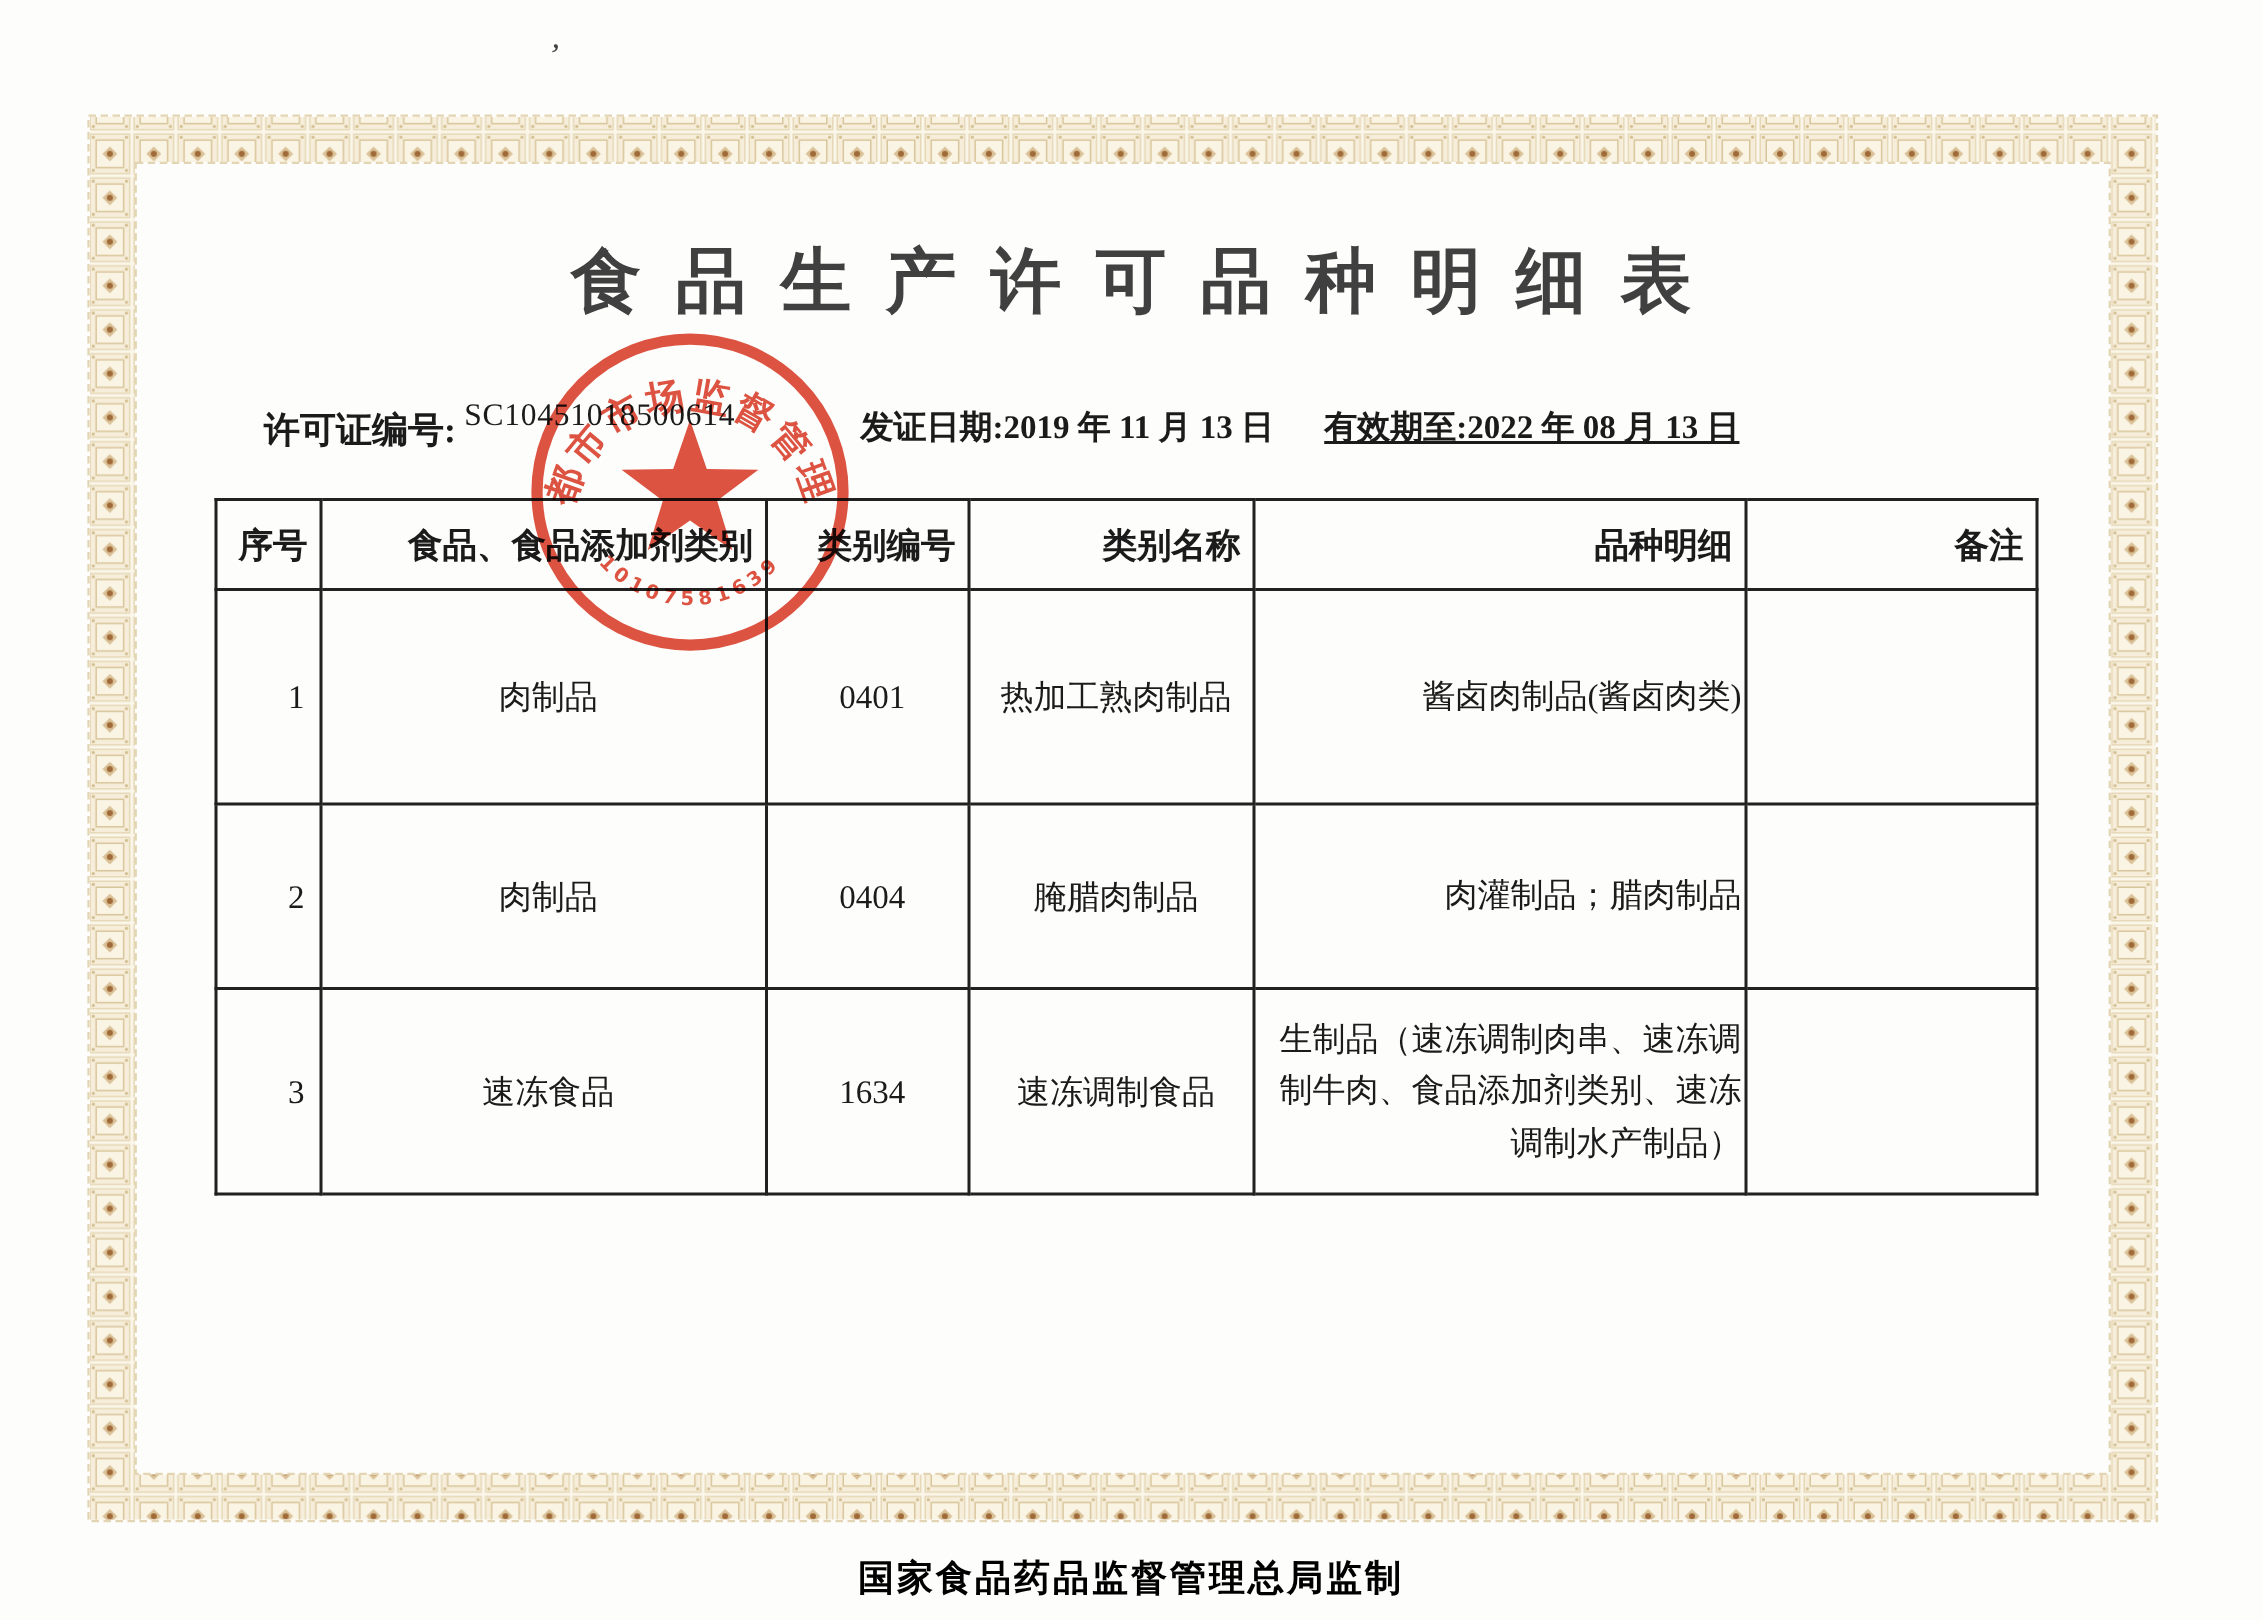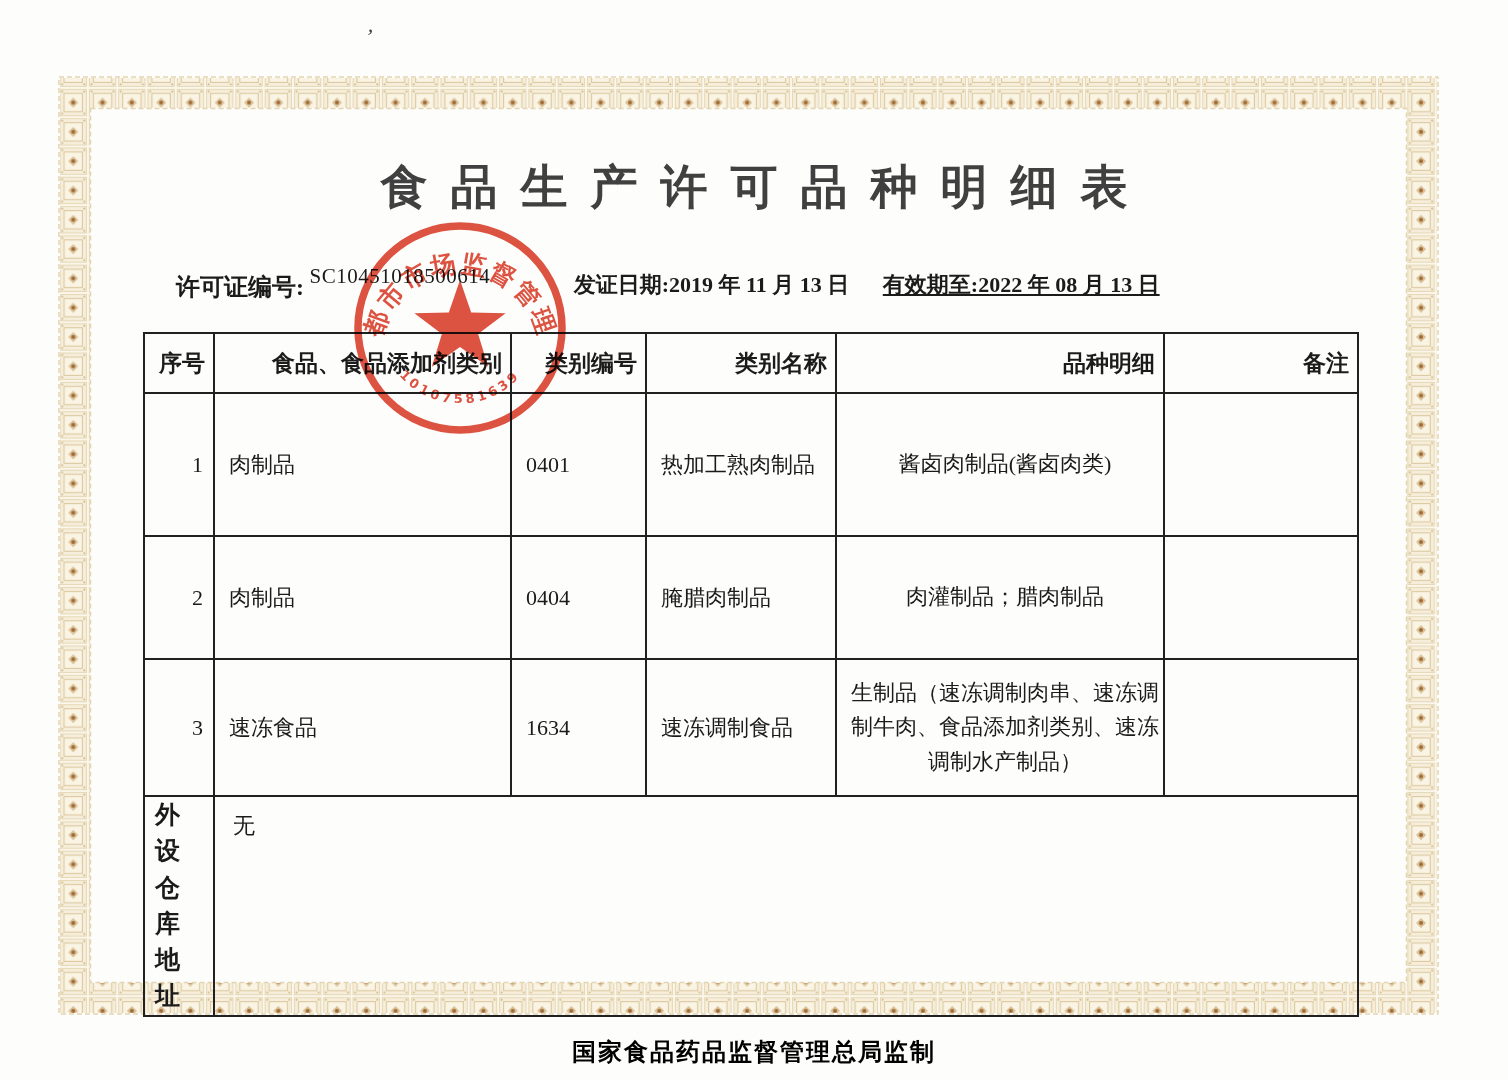--- a/index.html
+++ b/index.html
@@ -29,22 +29,22 @@
   .license-table th,.license-table td{
     border:2px solid #212121;padding:0 8px;overflow:hidden;
   }
   .license-table th{font-weight:bold;font-size:23px;text-align:right;}
   tr.hrow{height:60px;}
   tr.r1{height:143px;}
   tr.r2{height:123px;}
   tr.r3{height:137px;}
   tr.wrow{height:127px;}
   td.cell-num{text-align:right;padding-right:10px;}
-  td.cell-left{text-align:left;padding-left:14px;}
-  td.cell-detail{text-align:center;padding-left:12px;padding-right:2px;line-height:1.55;}
+  td.cell-left{text-align:center;padding-left:14px;}
+  td.cell-detail{text-align:right;padding-left:12px;padding-right:2px;line-height:1.55;}
   td.wlabel{font-weight:bold;text-align:left;padding-left:10px;font-size:25px;line-height:1.45;vertical-align:middle;}
   td.wval{vertical-align:top;text-align:left;padding:14px 0 0 18px;}
   .wlabel span{display:block;letter-spacing:2px;}
   .seal{
     position:absolute;left:348px;top:216px;width:224px;height:224px;
     mix-blend-mode:multiply;opacity:0.88;pointer-events:none;
   }
   .doc-footer{
     position:absolute;left:0;right:0;top:1036px;text-align:center;
     font-size:24px;font-weight:bold;letter-spacing:2px;color:#000000;
@@ -123,28 +123,20 @@
       <td></td>
     </tr>
     <tr class="r3">
       <td class="cell-num">3</td>
       <td class="cell-left">速冻食品</td>
       <td class="cell-left">1634</td>
       <td class="cell-left">速冻调制食品</td>
       <td class="cell-detail">生制品（速冻调制肉串、速冻调制牛肉、食品添加剂类别、速冻调制水产制品）</td>
       <td></td>
     </tr>
-    <tr class="wrow">
-      <td class="wlabel">
-        <span>外设</span>
-        <span>仓库</span>
-        <span>地址</span>
-      </td>
-      <td class="wval" colspan="5">无</td>
-    </tr>
   </tbody>
 </table>
 
 <svg class="seal" viewBox="0 0 224 224" aria-hidden="true">
   <defs>
     <path id="topArc" d="M 32,136 A 80,80 0 1 1 192,136" fill="none"></path>
     <path id="botArc" d="M 50,158 A 80,80 0 0 0 174,158" fill="none"></path>
   </defs>
   <circle cx="112" cy="112" r="102" fill="none" stroke="#da3b27" stroke-width="7.5"></circle>
   <polygon fill="#da3b27" points="112,64 123.2,96.6 157.6,97.2 130.1,117.9 140.2,150.8 112,131 83.8,150.8 93.9,117.9 66.4,97.2 100.8,96.6"></polygon>

